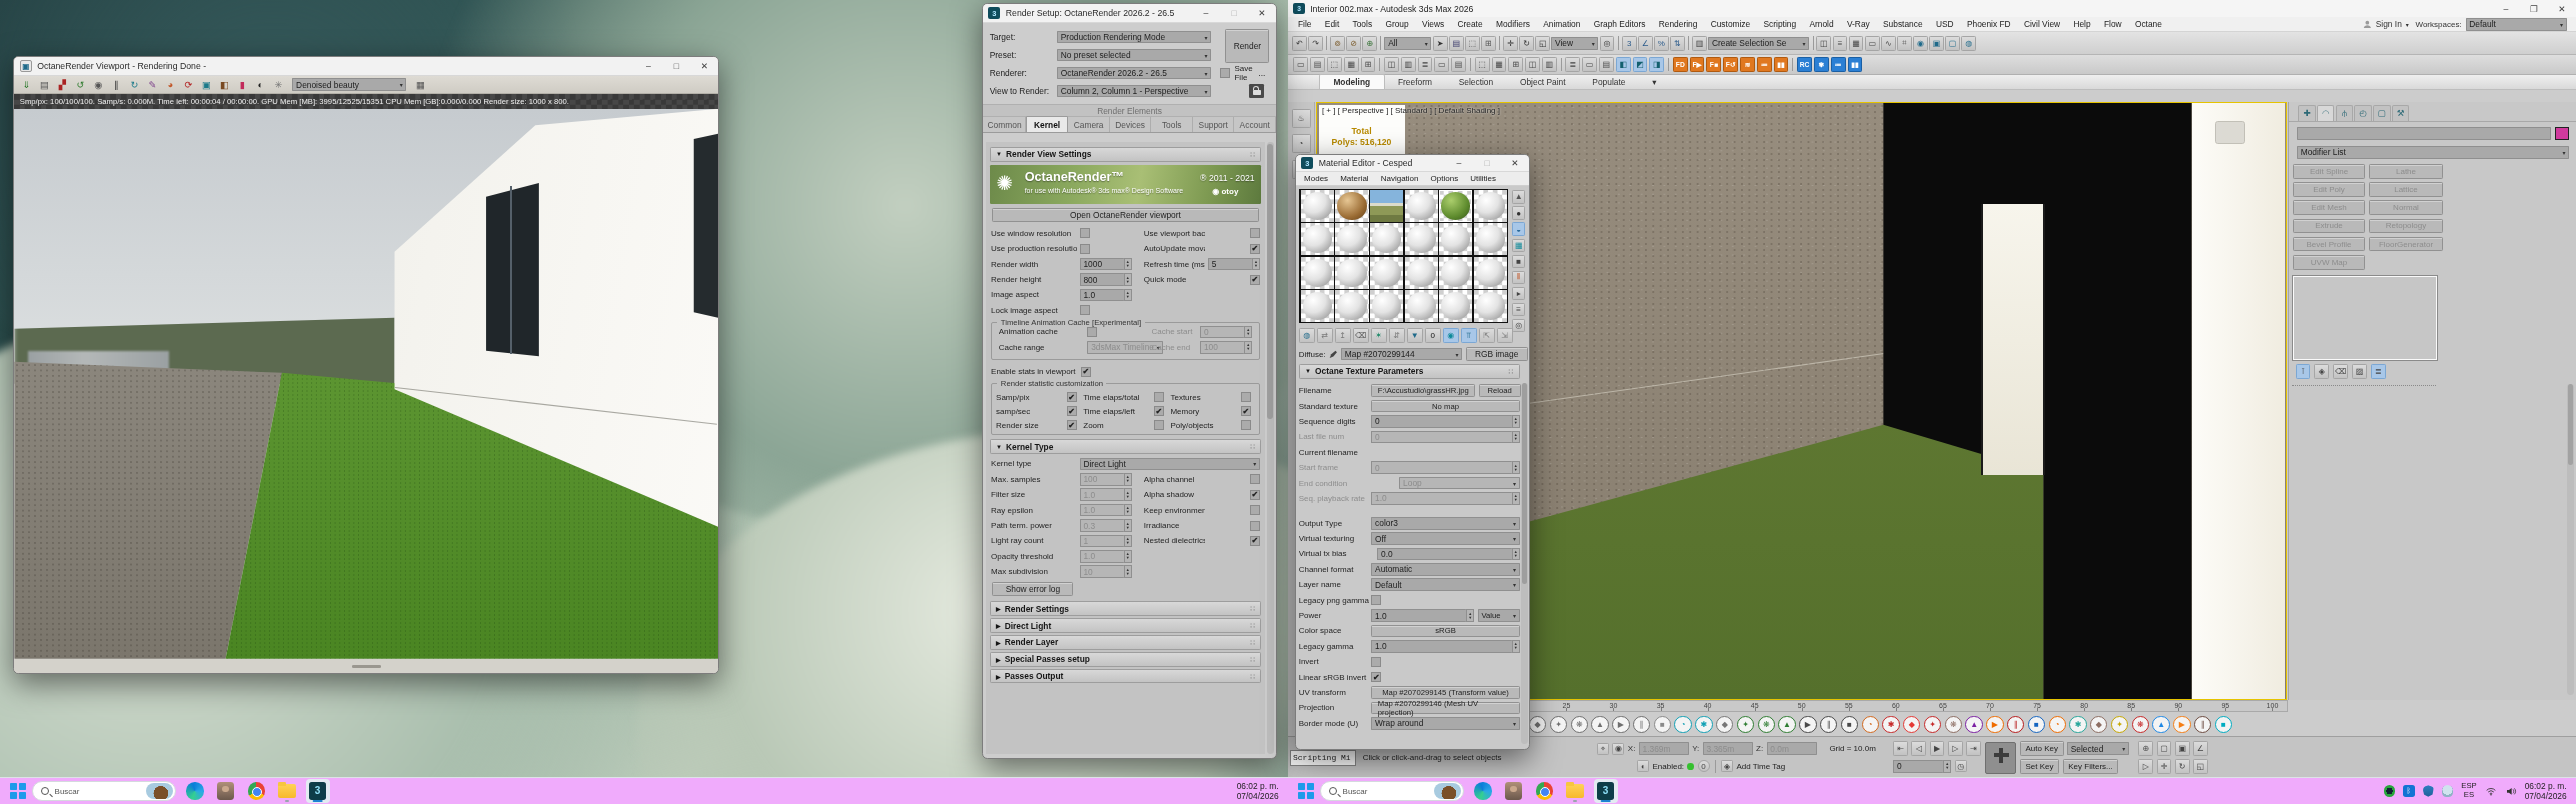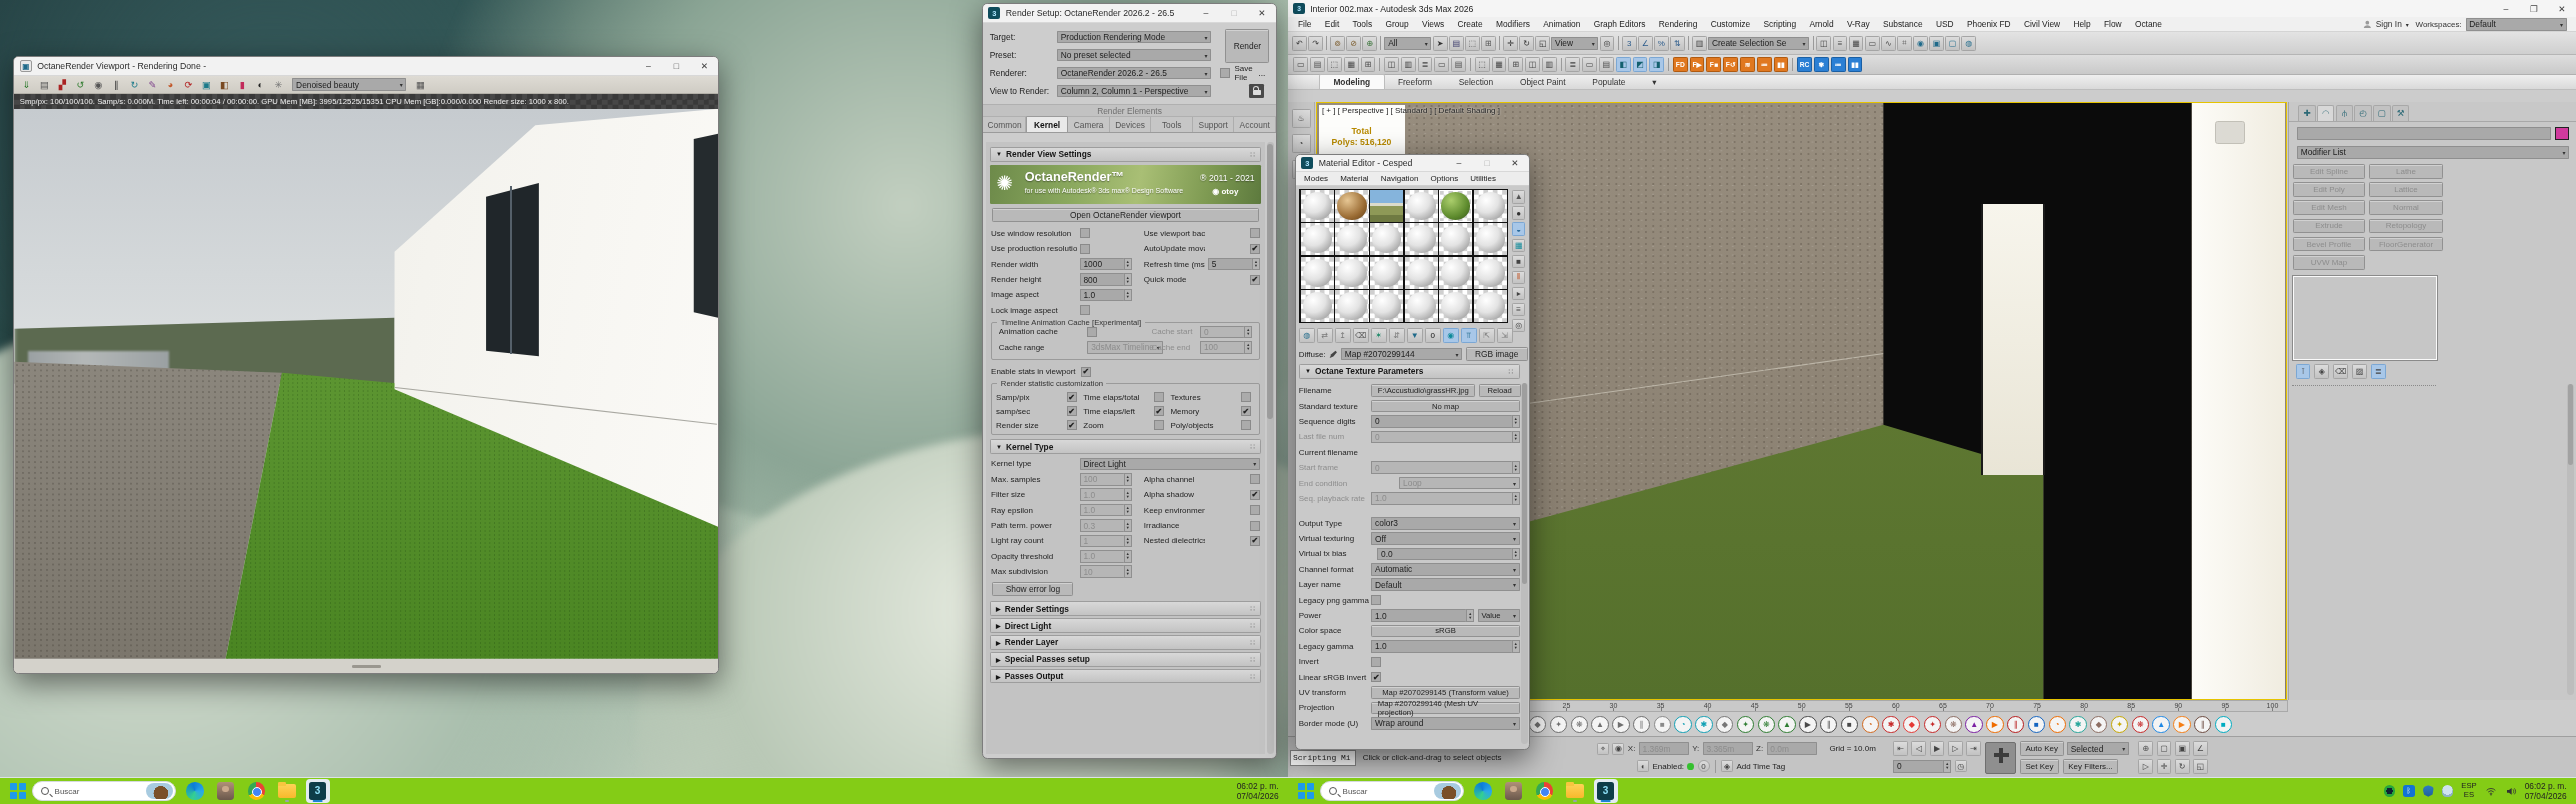--- a/index.html
+++ b/index.html
@@ -188,21 +188,21 @@
   #metools{position:absolute;left:2.7px;top:172px;width:229px;height:17.4px;display:flex;align-items:center;gap:2px;}
   #diffrow{position:absolute;left:2.7px;top:191px;width:229px;height:16px;display:flex;align-items:center;gap:3.4px;font-size:8px;}
   #merollhdr{position:absolute;left:2.7px;top:209px;width:221px;}
   #meparams{position:absolute;left:2.7px;top:228px;width:221px;bottom:4px;}
   .merow{display:flex;align-items:center;height:15.4px;gap:2.7px;}
   .merow .lab{width:70px;font-size:8px;color:#1f1f1f;white-space:nowrap;overflow:hidden;flex:0 0 auto;}
   .merow .ctrl{flex:1;display:flex;align-items:center;gap:2.7px;}
   #mescroll{position:absolute;right:1.3px;top:228px;bottom:5.4px;width:6.7px;background:#bdbdbd;border-radius:3.4px;}
   #mescroll .th{position:absolute;top:0;left:0.7px;right:0.7px;height:201px;background:#9e9e9e;border-radius:3.4px;}
   
-  .task{position:absolute;bottom:0;height:27px;width:1288px;background:#84cc16;border-top:0.7px solid #dde2e6;
+  .task{position:absolute;bottom:0;height:27px;width:1288px;background:#f0abfc;border-top:0.7px solid #dde2e6;
      display:flex;align-items:center;z-index:50;font-size:8px;color:#222;}
   #taskL{left:0;} #taskR{left:1288px;}
   .start{width:17.4px;height:17.4px;margin:0 5.4px 0 9.4px;display:grid;grid-template-columns:7.4px 7.4px;grid-template-rows:7.4px 7.4px;gap:1.3px;align-content:center;justify-content:center;}
   .start i{background:#1e9aea;border-radius:0.7px;}
   .search{width:144px;height:20px;border-radius:10px;background:#fff;border:0.7px solid #d5dade;display:flex;align-items:center;padding:0 2px 0 8px;gap:5.4px;color:#555;}
   .search .mag{width:8px;height:8px;border:1.3px solid #555;border-radius:50%;position:relative;flex:0 0 auto;}
   .search .mag:after{content:"";position:absolute;left:6.7px;top:6.7px;width:4px;height:1.3px;background:#555;transform:rotate(45deg);}
   .search .beav{margin-left:auto;width:27px;height:16px;border-radius:8px;background:radial-gradient(circle at 55% 65%,#7a4f28 0 40%,#a8cbe0 41%);flex:0 0 auto;}
   .tapps{display:flex;align-items:center;gap:6.7px;margin-left:6.7px;}
   .tapp{width:24px;height:24px;border-radius:4px;display:flex;align-items:center;justify-content:center;position:relative;}

